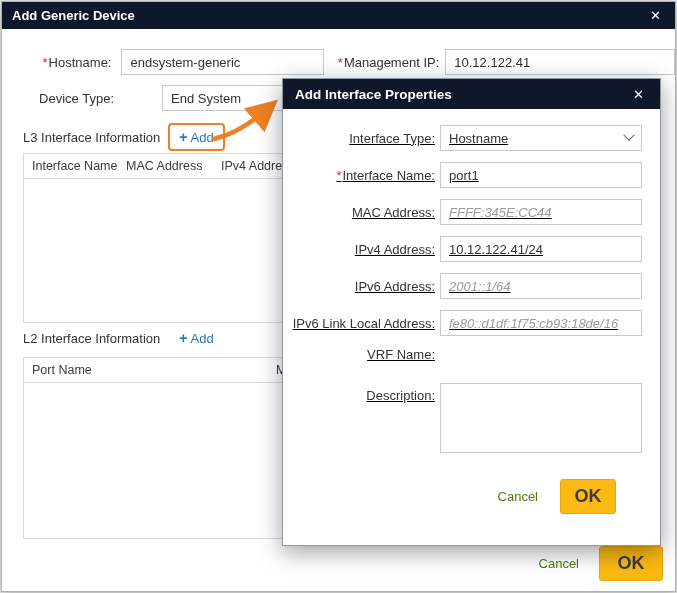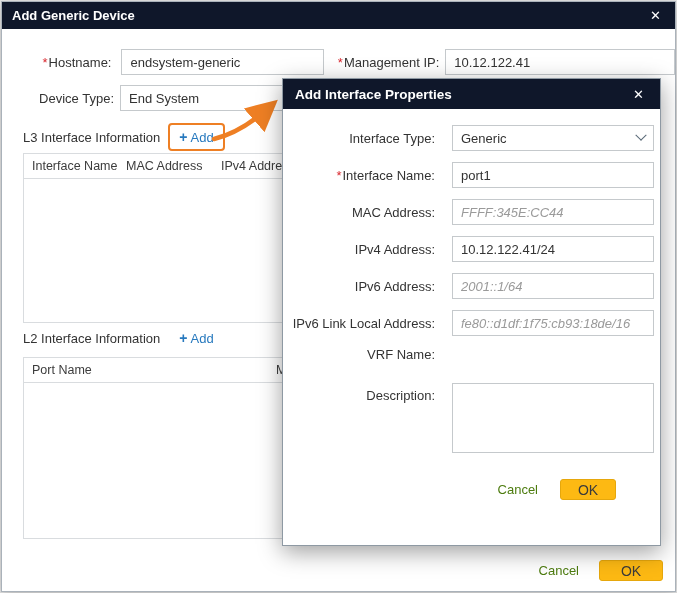--- a/index.html
+++ b/index.html
@@ -31,34 +31,34 @@
   .hl-box { border:2px solid #ee7f24; border-radius:4px; padding:3px 9px; }
 
   .gridtable { position:absolute; left:21px; width:634px; border:1px solid #d9dcdf; background:#fff; }
   .gridhead { display:flex; height:25px; align-items:center; border-bottom:1px solid #d9dcdf;
               font-size:12.5px; color:#3c3c3c; }
   .gridhead .hc { padding:0 8px; border-right:0; white-space:nowrap; overflow:hidden; }
   .gridbody { background:#fff; }
 
   .main-footer { position:absolute; right:12px; bottom:10px; display:flex; align-items:center; gap:20px; }
   .link-btn { color:#4d7c0f; font-size:13px; cursor:pointer; }
-  .ok-btn { background:#fdb913; border:1px solid #e6a70c; color:#3b3b3b; font-weight:normal;
-            font-size:14px; width:64px; height:21px; border-radius:3px; cursor:pointer;
+  .ok-btn { background:#fdb913; border:1px solid #e6a70c; color:#3b3b3b; font-weight:bold;
+            font-size:18px; width:64px; height:35px; border-radius:3px; cursor:pointer;
             font-family:"Liberation Sans",sans-serif; }
 
   
   .arrow-svg { position:absolute; left:206px; top:96px; z-index:5; pointer-events:none; }
 
   
   .dialog-iface { position:absolute; left:282px; top:78px; width:379px; height:468px; background:#fff;
                   border:1px solid #8e99a3; box-shadow:0 6px 22px rgba(0,0,0,.38); z-index:10; }
   .dialog-iface .titlebar { height:30px; font-size:13.5px; padding:0 12px; }
   .iface-body { padding:16px 22px 0 0; }
-  .irow { display:grid; grid-template-columns:152px 202px; column-gap:17px; align-items:center;
-          margin-bottom:11px; justify-content:start; }
+  .irow { display:grid; grid-template-columns:152px 202px; column-gap:5px; align-items:center;
+          margin-bottom:11px; justify-content:start;text-decoration:underline; }
   .irow label.flabel { text-align:right; }
   .irow.top { align-items:flex-start; }
   .irow.top label.flabel { padding-top:5px; }
   textarea.desc { width:100%; height:70px; border:1px solid #c5c9cc; resize:none; font-size:13px;
                   font-family:"Liberation Sans",sans-serif; padding:4px 8px; }
   .iface-footer { display:flex; justify-content:flex-end; align-items:center; gap:22px;
                   padding-right:22px; margin-top:26px; }
   .iface-footer .ok-btn { width:56px; }
 </style>
 </head>
@@ -77,21 +77,21 @@
       <label class="flabel" style="width:112px;"><span class="req">*</span><span>Hostname:</span></label>
       <span style="width:207px; margin-left:10px;">
         <input class="txt" value="endsystem-generic" style="">
       </span>
       <label class="flabel" style="width:114px; margin-left:4px;"><span class="req">*</span><span>Management IP:</span></label>
       <span style="width:235px; margin-left:6px;">
         <input class="txt" value="10.12.122.41" style="">
       </span>
     </div>
 
-    <div class="frow" style="top:83px; left:0;">
+    <div class="frow" style="top:83px; left:0;gap:42px;">
       <label class="flabel" style="width:112px;">Device Type:</label>
       <span style="width:207px; margin-left:6px;">
         <div class="sel">
           <span>End System</span>
           <span class="chev"></span>
         </div>
       </span>
     </div>
 
     <div class="frow" style="top:121px; left:21px;">
@@ -149,21 +149,21 @@
       <span>Add Interface Properties</span>
       <span class="spacer"></span>
       <span class="close-x">✕</span>
     </div>
 
     <div class="iface-body">
 
       <div class="irow">
         <label class="flabel">Interface Type:</label>
         <div class="sel">
-          <span>Generic</span>
+          <span>Hostname</span>
           <span class="chev"></span>
         </div>
       </div>
 
       <div class="irow">
         <label class="flabel"><span class="req">*</span><span>Interface Name:</span></label>
         <input class="txt" value="port1" style="">
       </div>
 
       <div class="irow">

